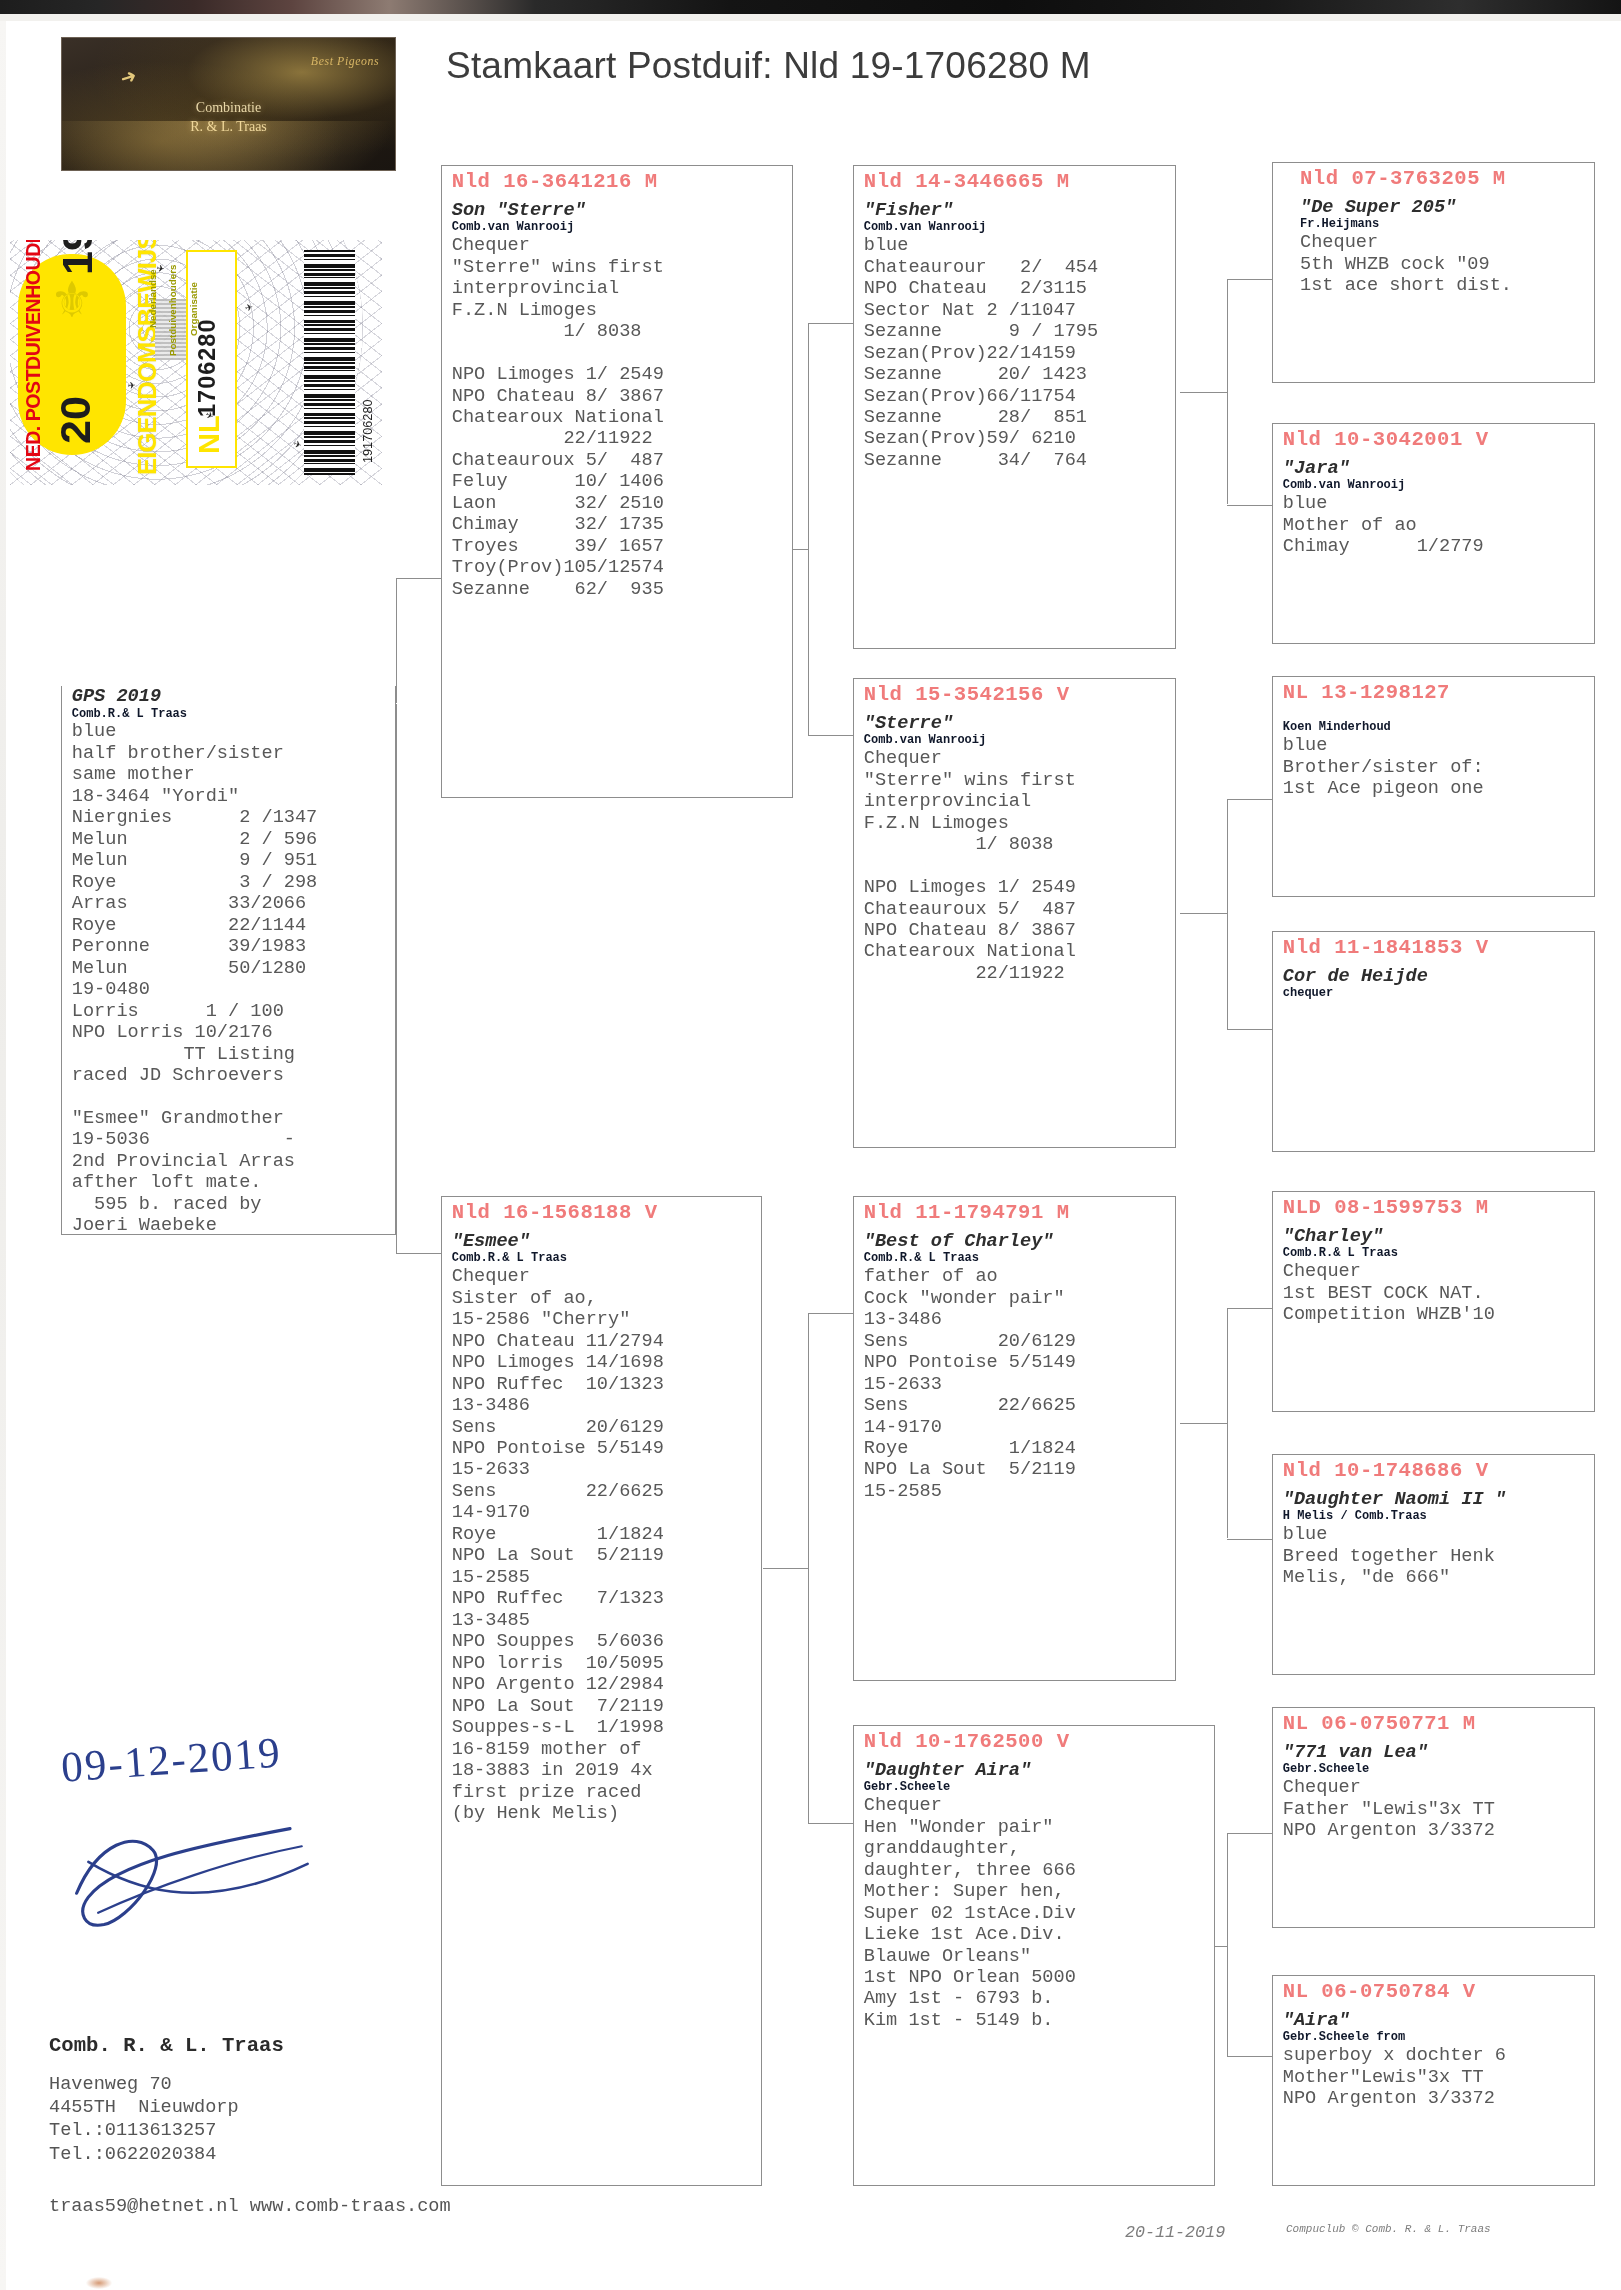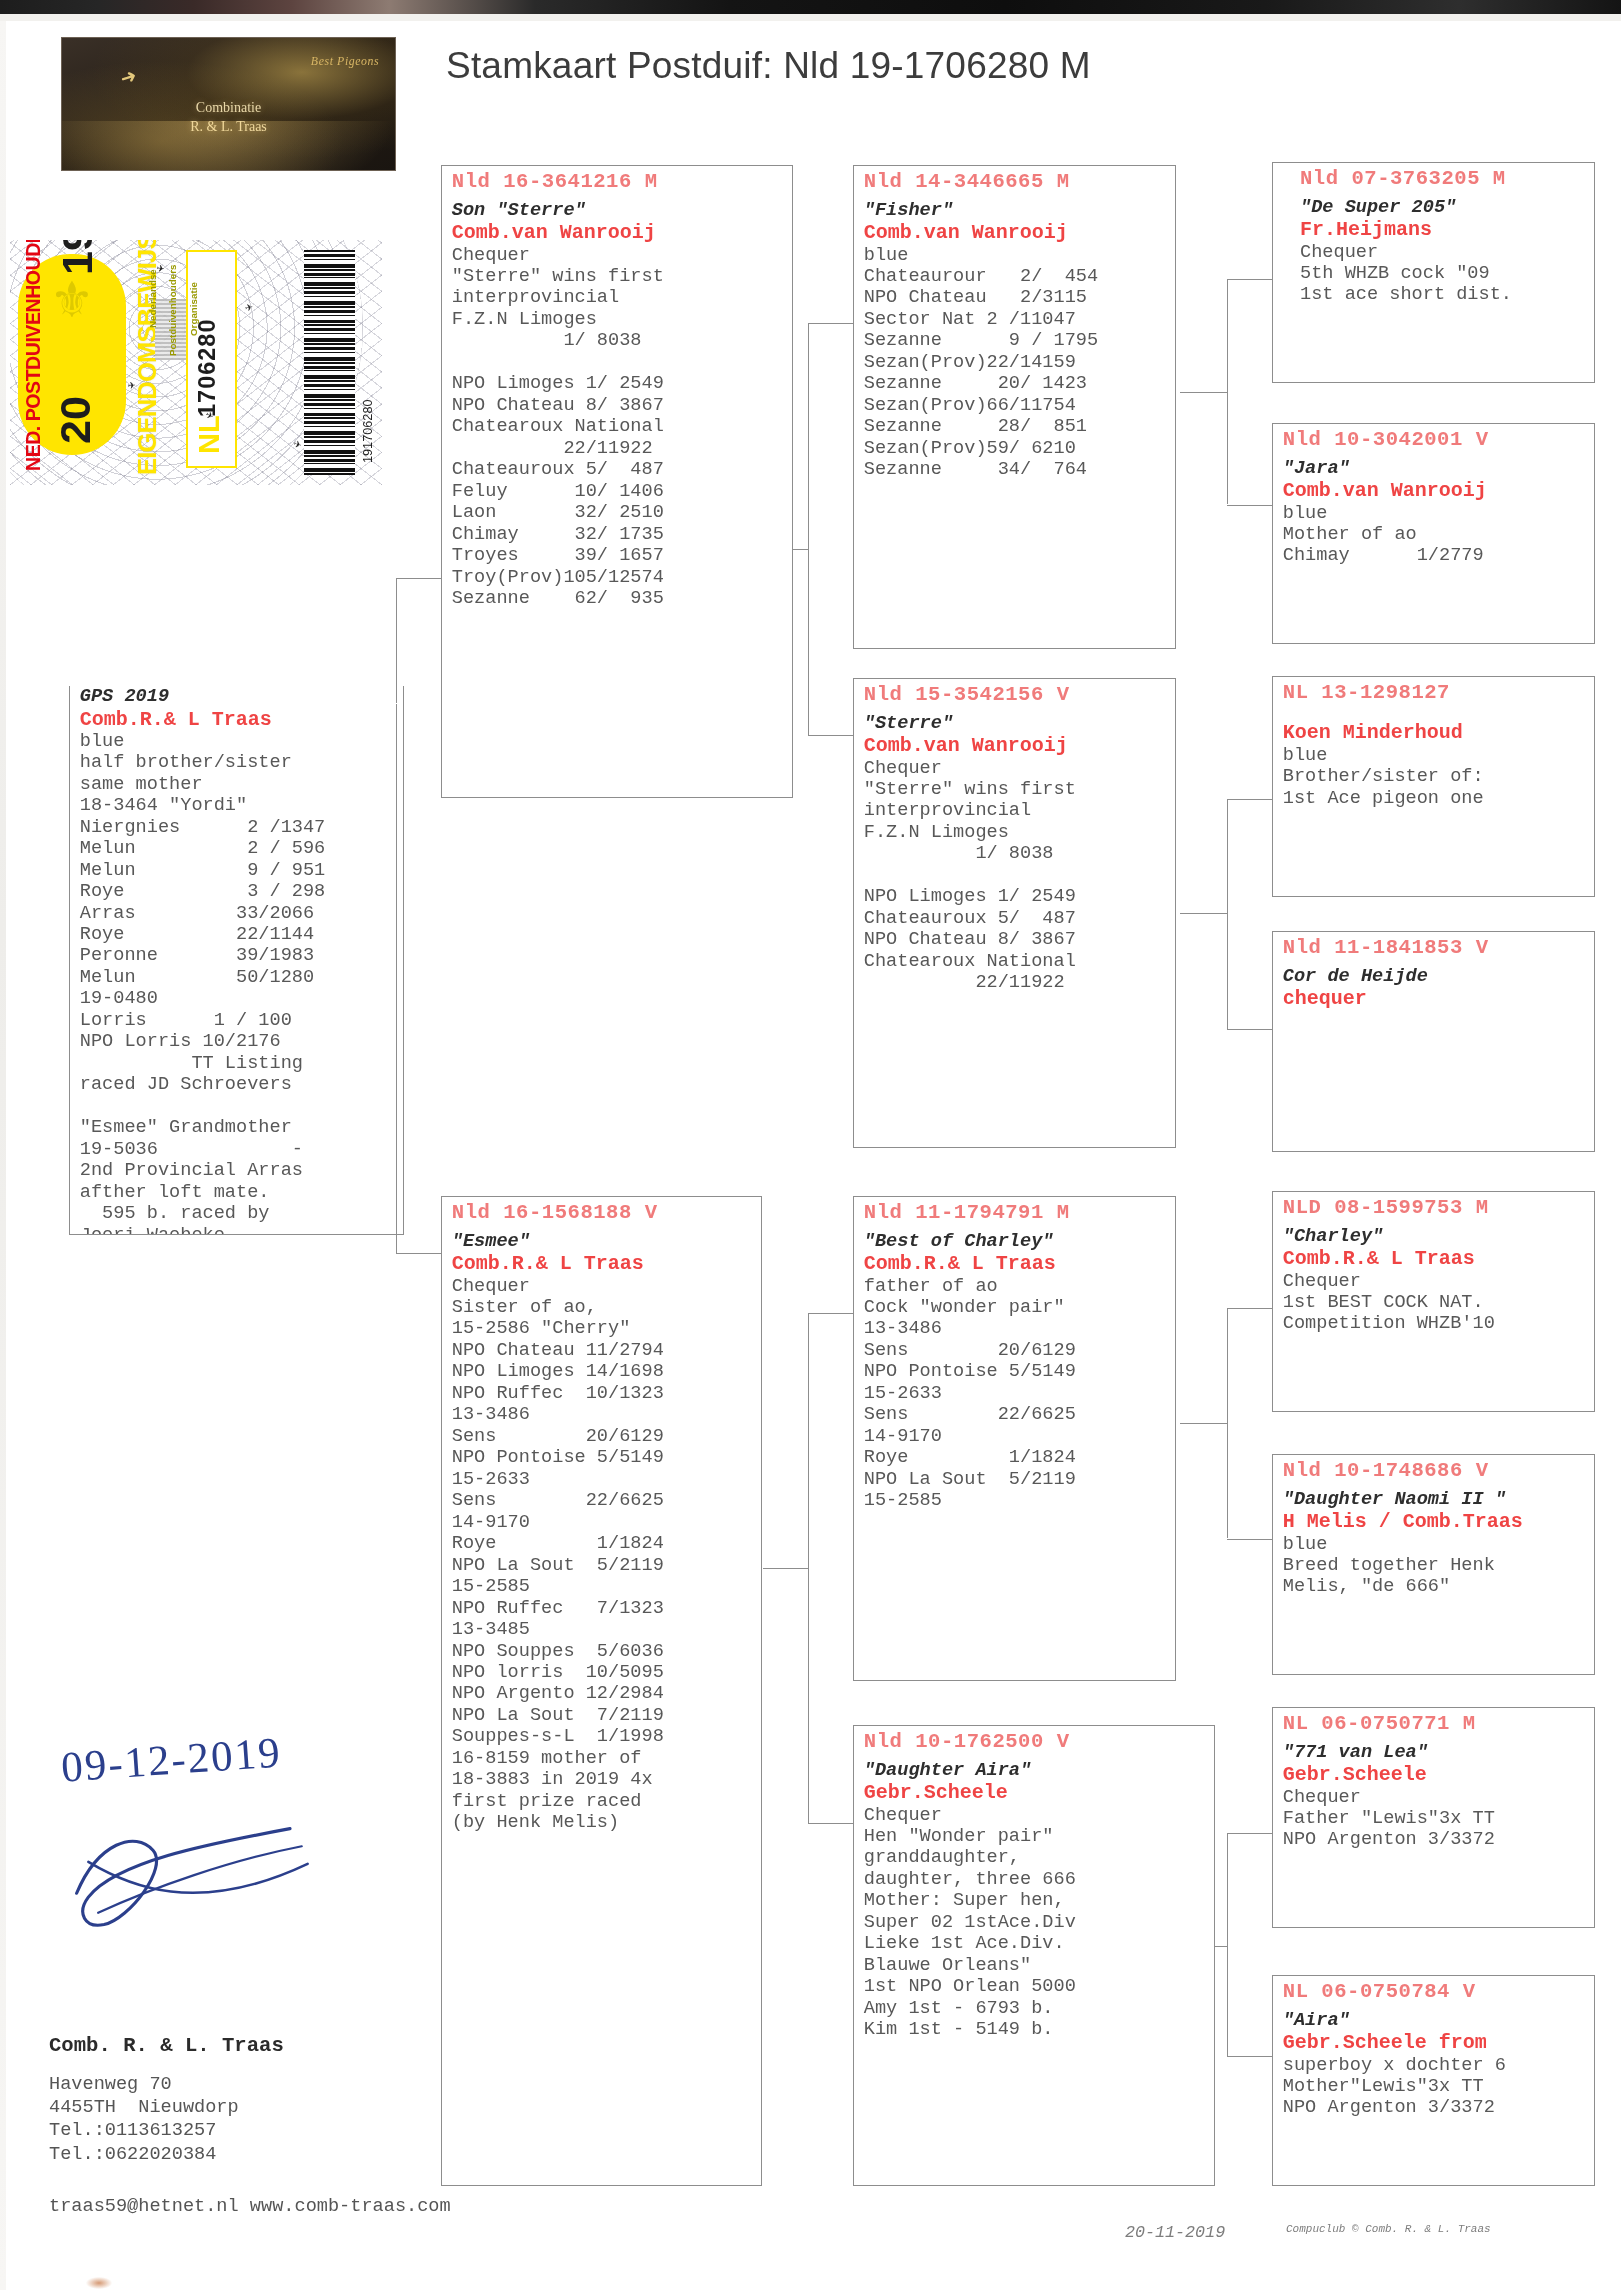--- a/index.html
+++ b/index.html
@@ -187,38 +187,38 @@
   }
   .box .nick {
     font-style: italic;
     font-weight: bold;
     font-size: 18.6px;
     color: #2e2e2e;
     white-space: nowrap;
   }
   .box .owner {
     font-weight: bold;
-    font-size: 20px;
-    color: #ef4444;
+    font-size: 12px;
+    color: #0f172a;
     white-space: nowrap;
   }
   .box .line {
     font-size: 18.6px;
     color: #585858;
     white-space: pre;
     line-height: 1.155;
   }
   .box .lines {
     line-height: 1.155;
   }
   .box .nick, .box .owner { line-height: 1.16; }
 
   
   #subject-card {
-    left: 69px; top: 686px; width: 335px; height: 549px;
+    left: 61px; top: 686px; width: 335px; height: 549px;
     border: 1px solid #8d8d8d; border-top: none;
     padding-top: 0;
   }
   #subject-ring-id {
     position: absolute;
     left: 71px; top: 698px;
     color: #f07b7b; font-weight: bold; font-size: 20.6px; letter-spacing: 0.5px;
   }
 
   

